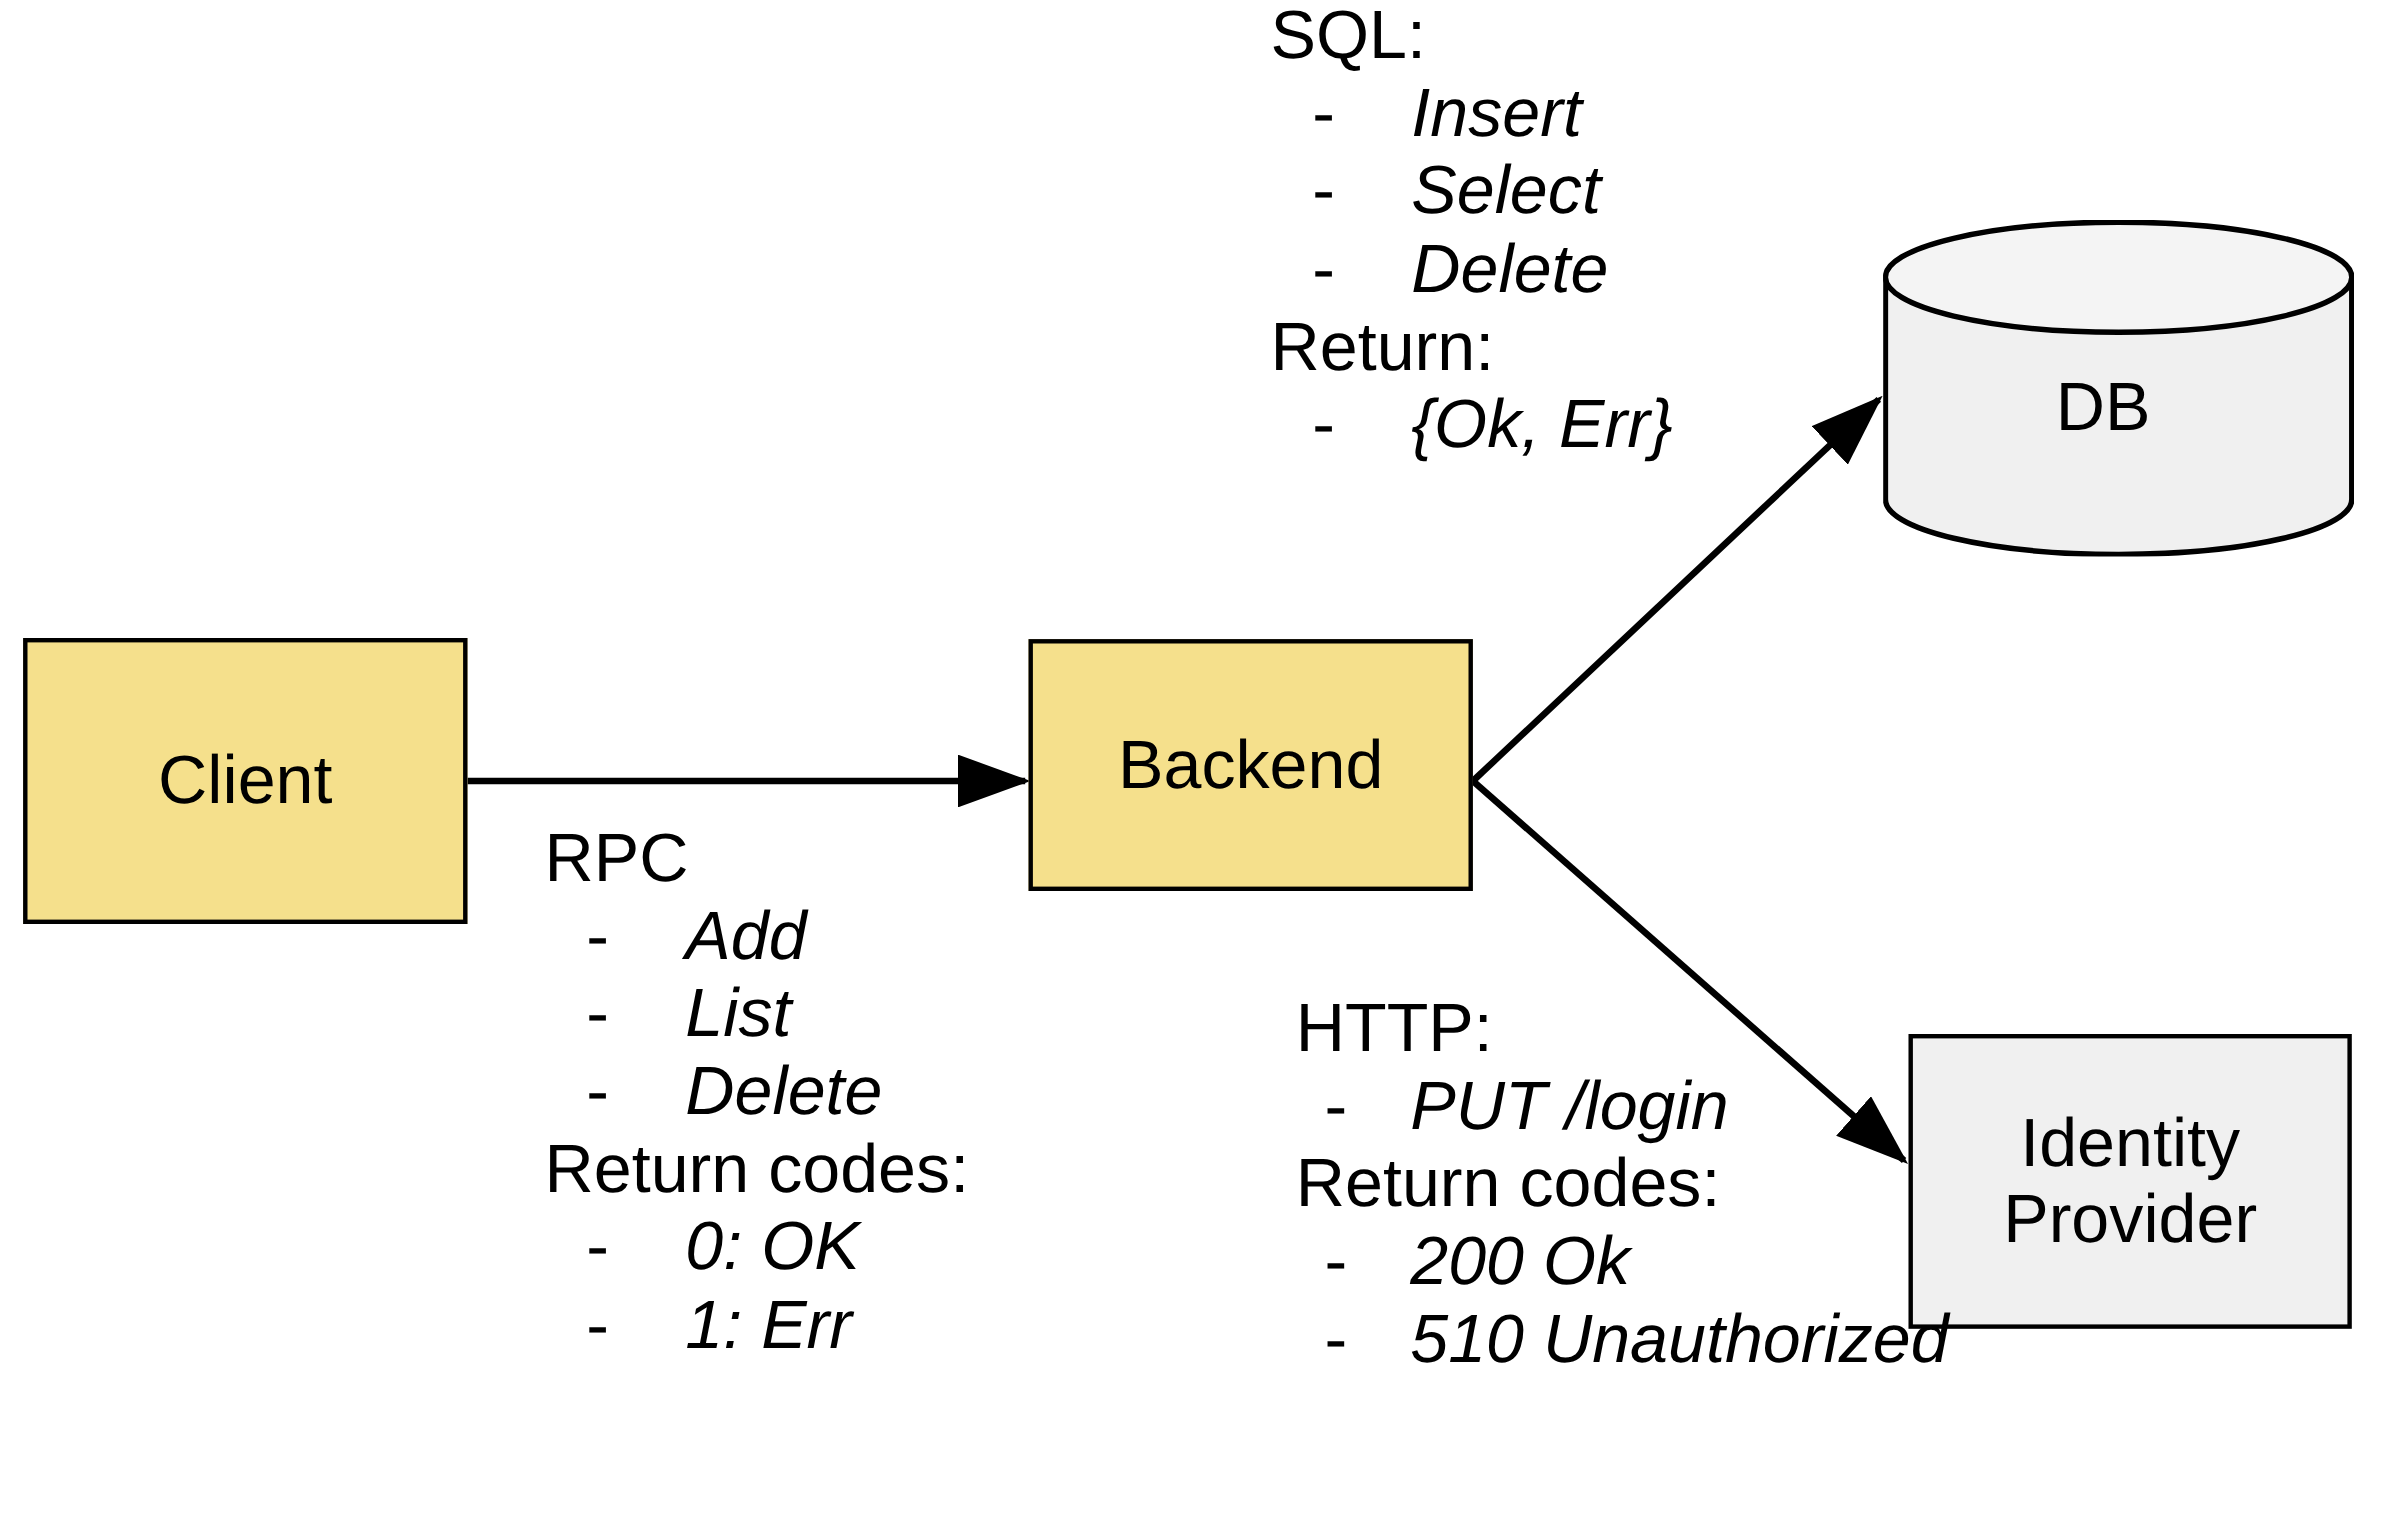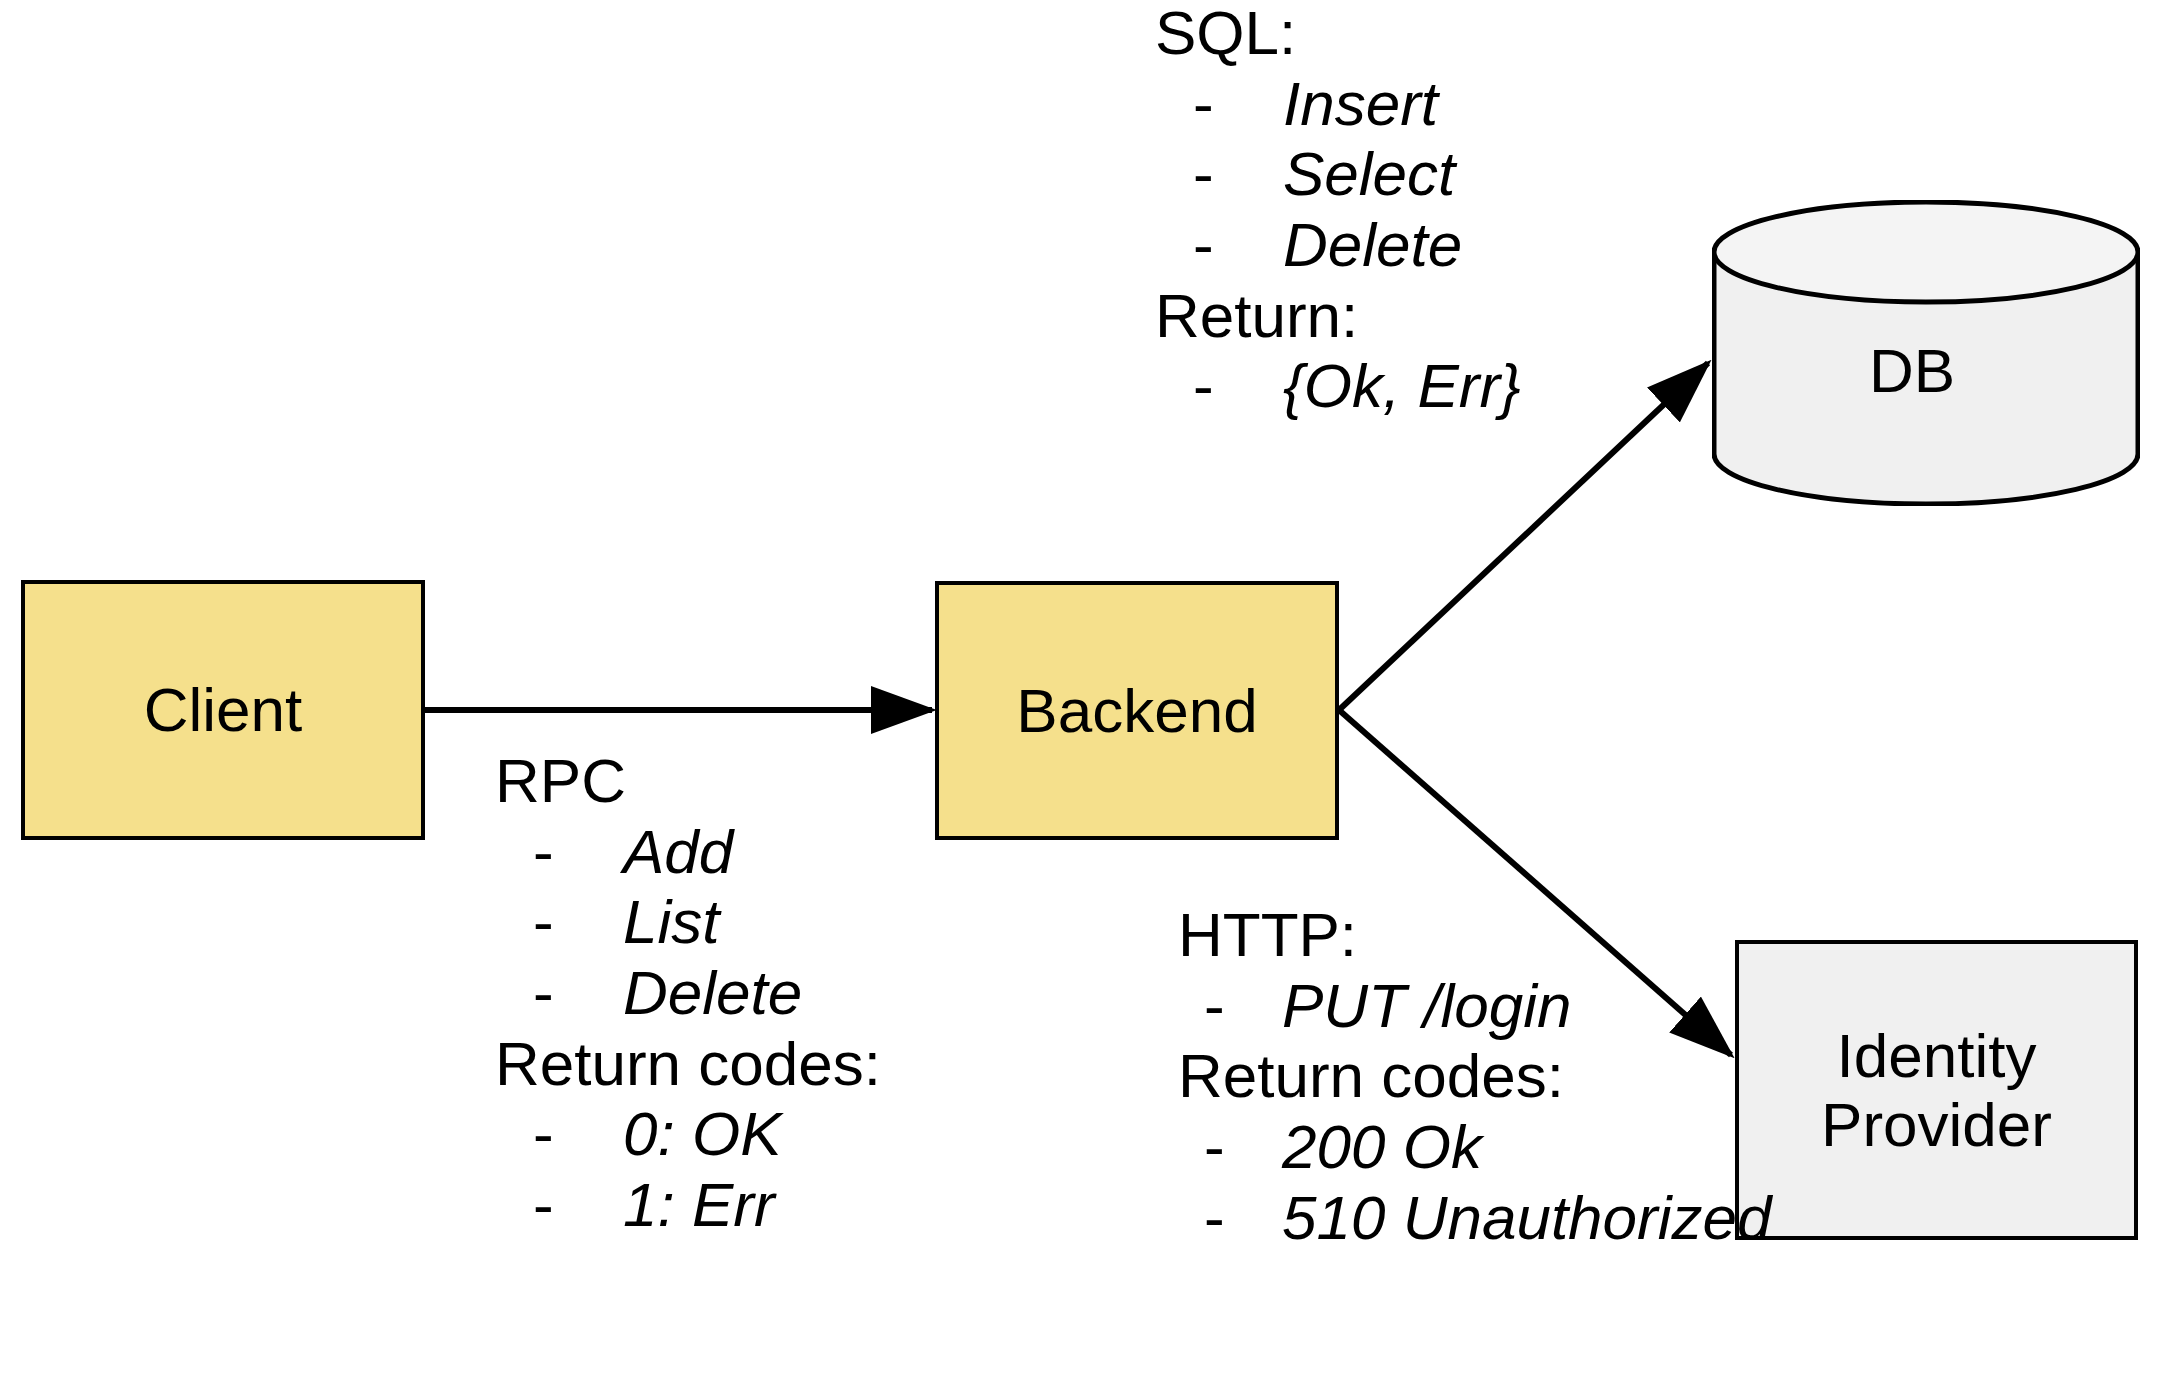--- a/index.html
+++ b/index.html
@@ -45,26 +45,26 @@
   }
 
   #node-client {
     left: 21px;  top: 580px;
     width: 404px; height: 260px;
     background: #F5E08C;
     text-align: right;
   }
   #node-backend {
     left: 935px; top: 581px;
-    width: 404px; height: 259px;
+    width: 404px; height: 229px;
     background: #F5E08C;
   }
   #node-idp {
     left: 1735px; top: 940px;
-    width: 403px; height: 300px;
+    width: 403px; height: 268px;
     background: #F0F0F0;
   }
 
   
   #node-db {
     left: 1712px; top: 200px;
     width: 400px; height: 306px;
     background: transparent;
     border: none;
   }

